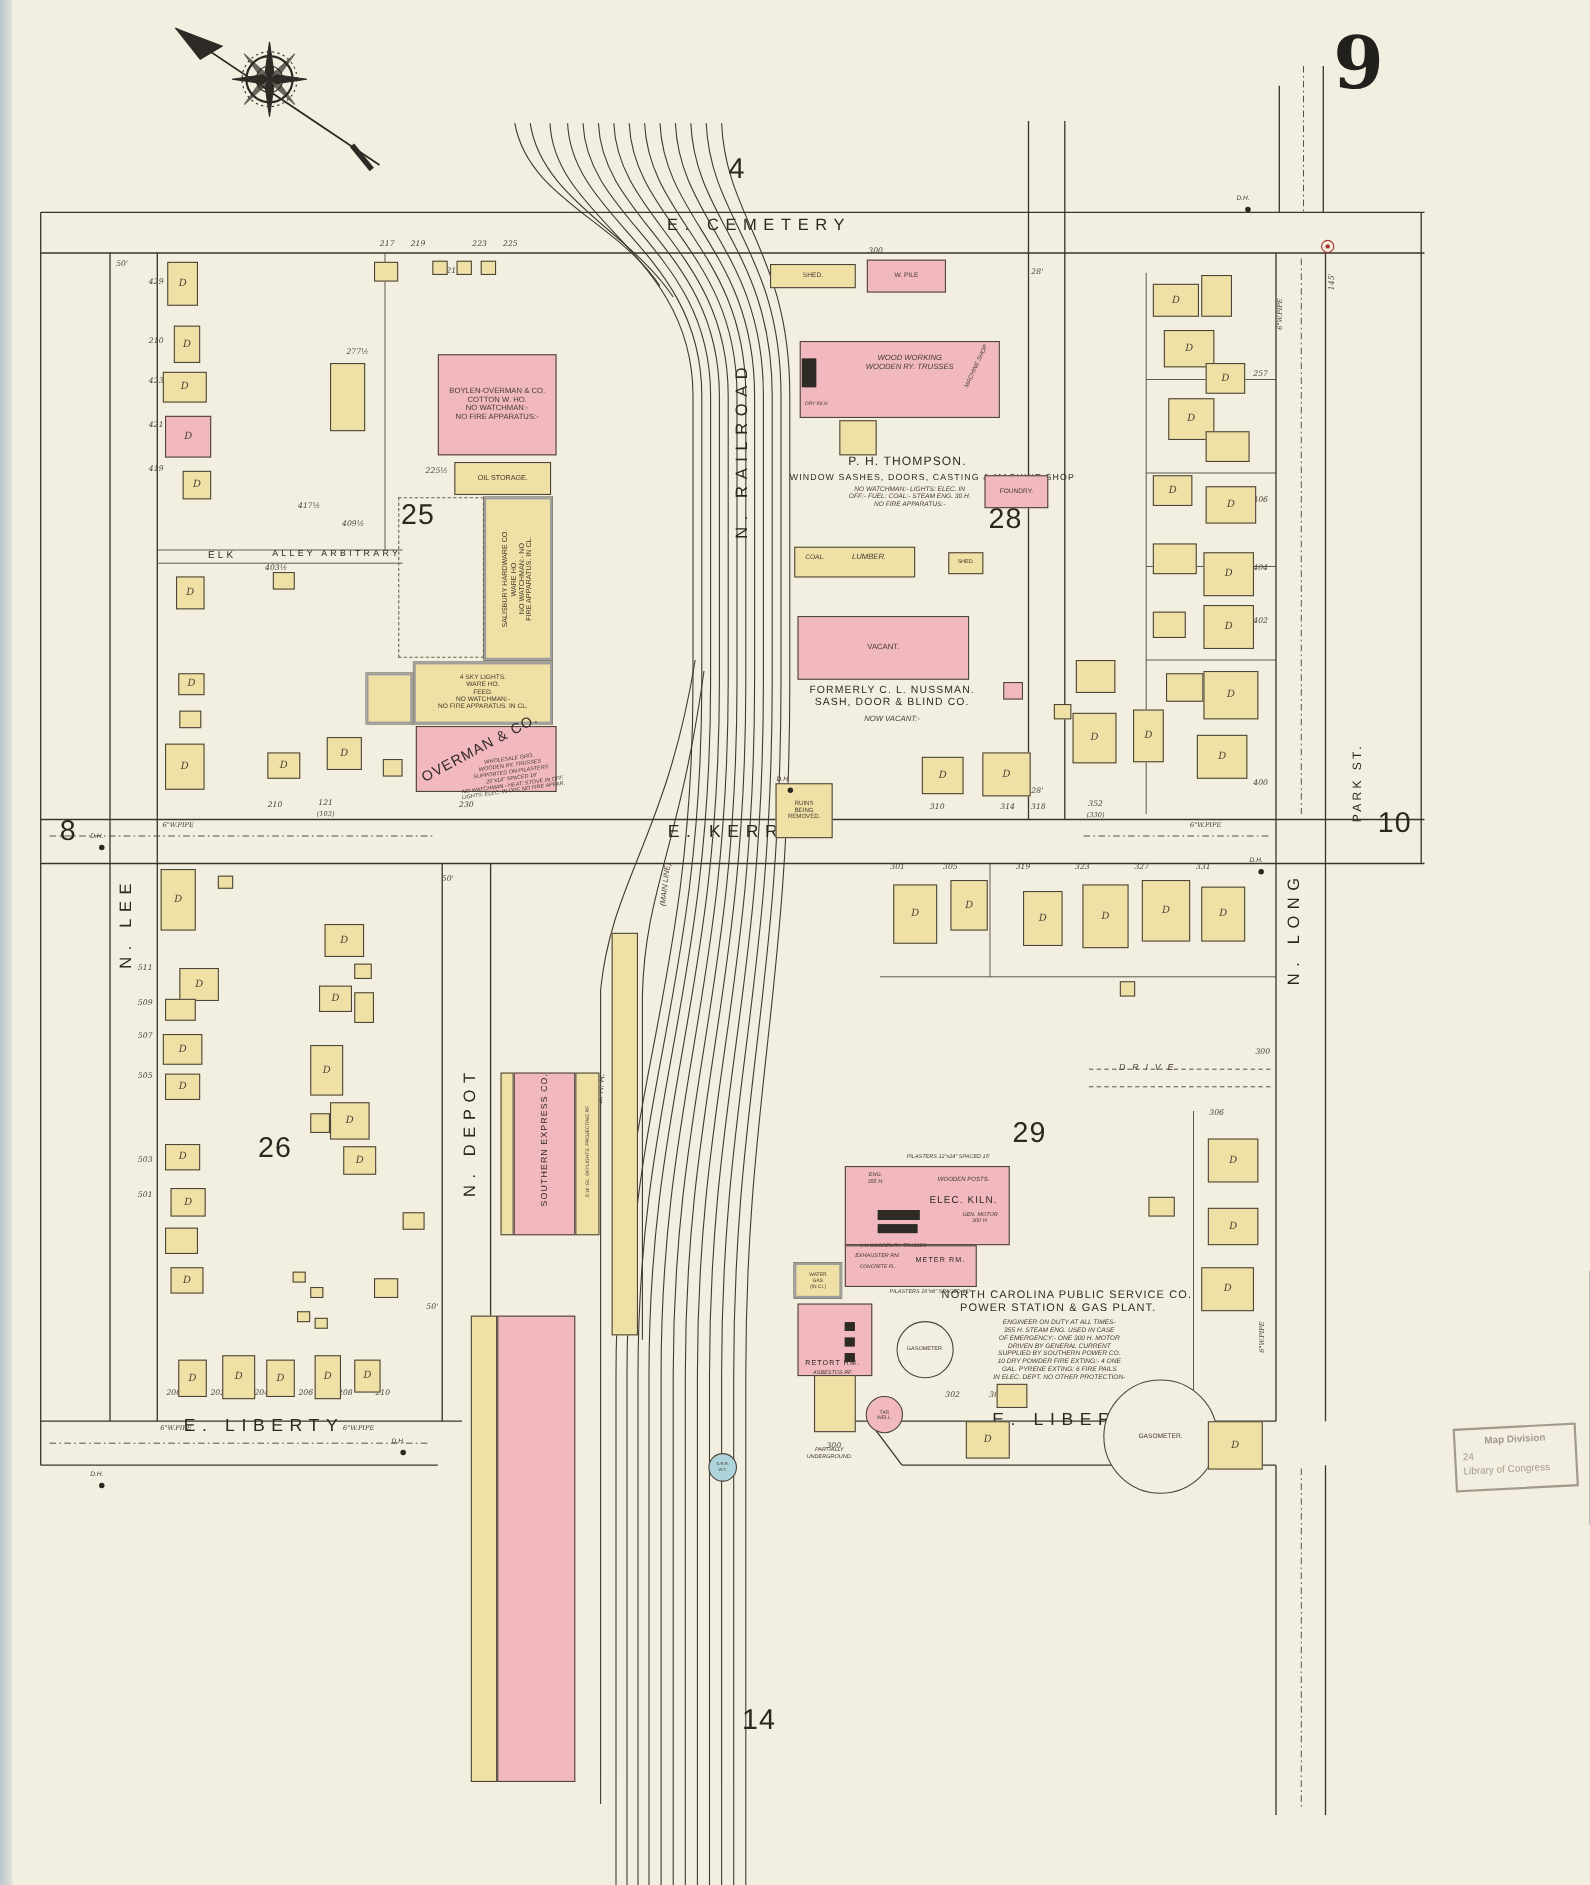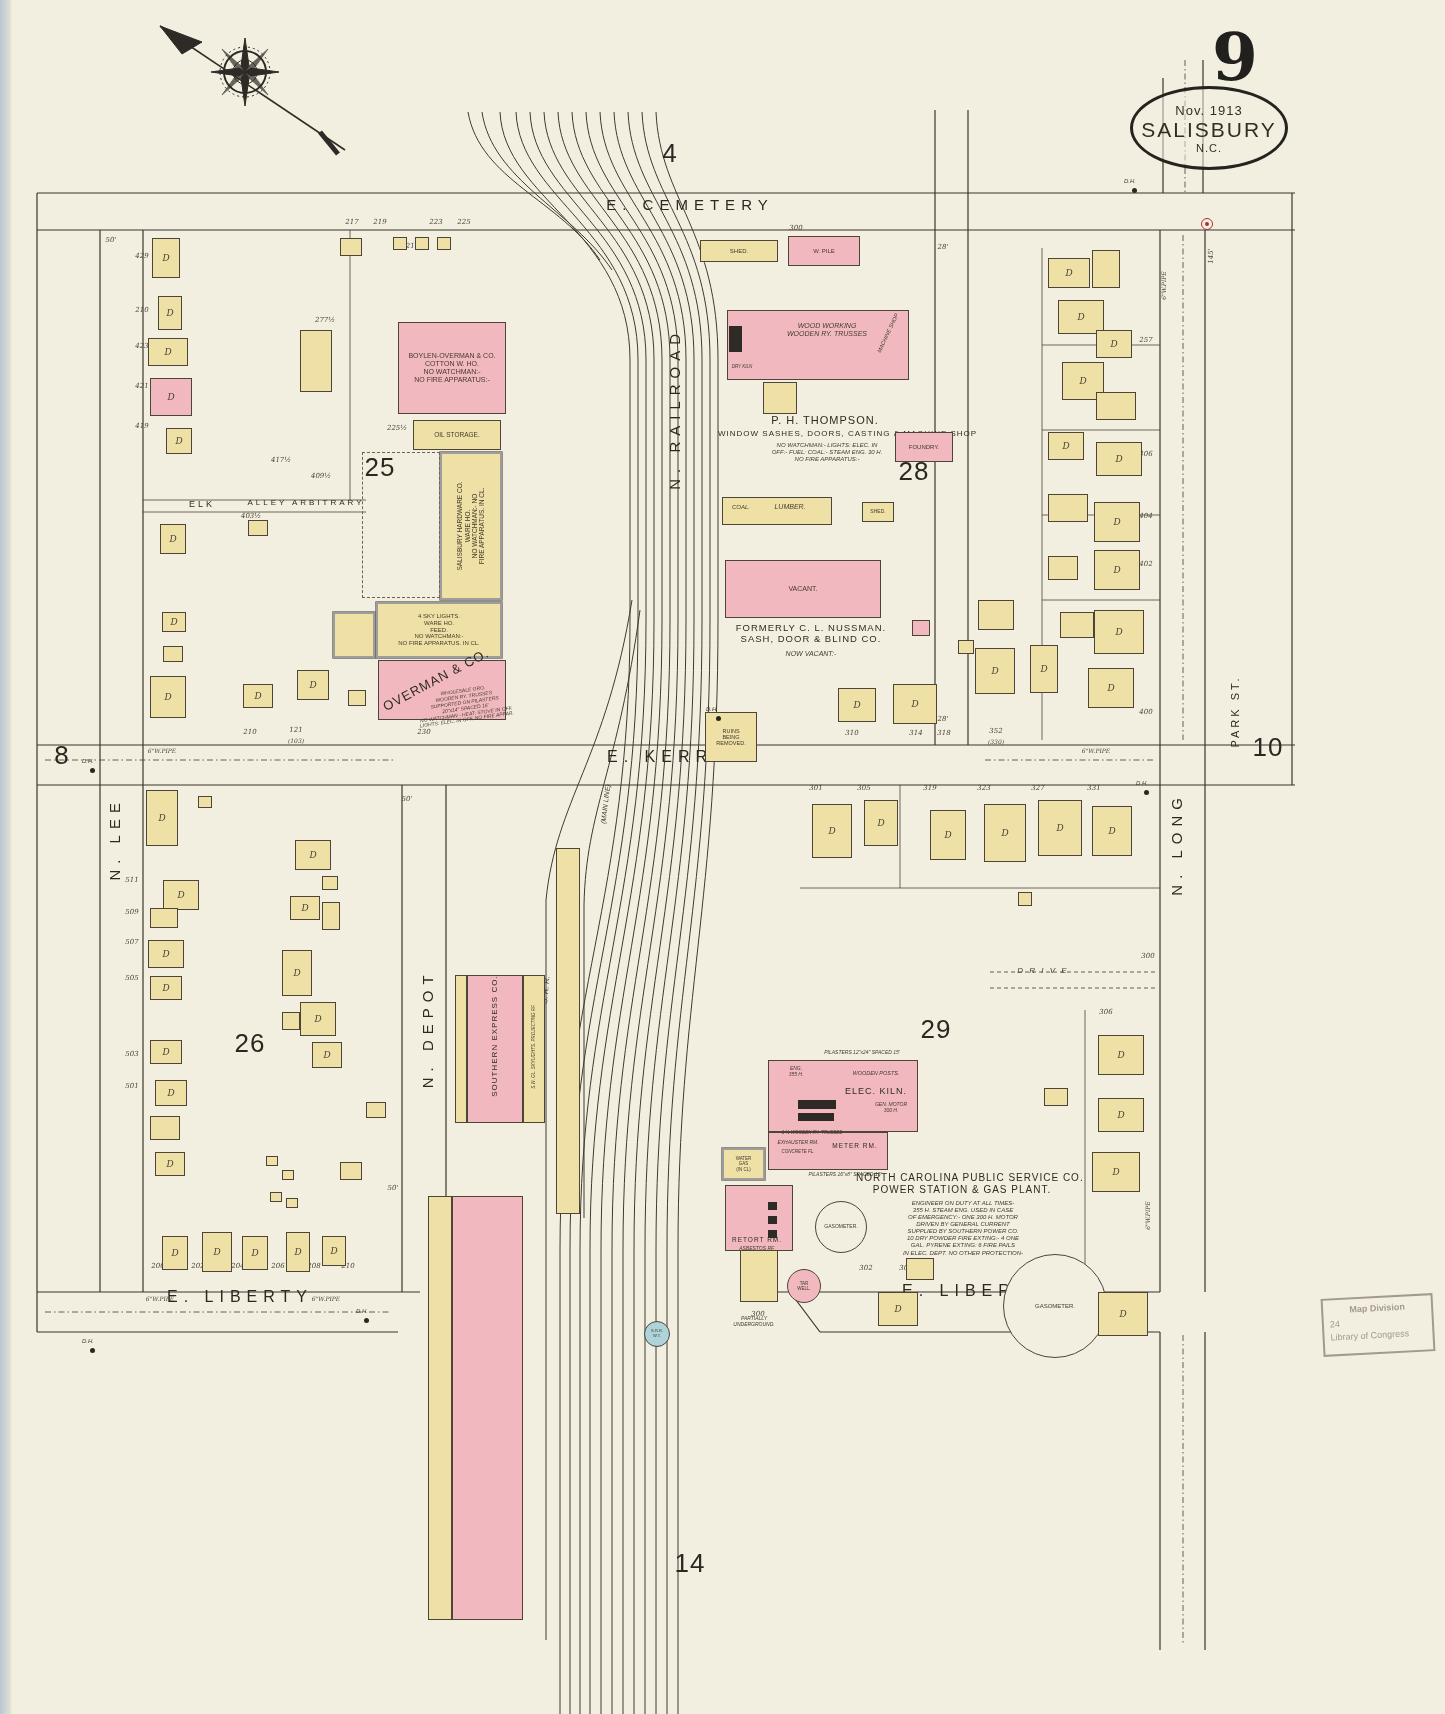--- a/index.html
+++ b/index.html
@@ -156,25 +156,20 @@
       <path d="M71,64 L99,60 L105,64 L99,68 Z"></path>
       <path d="M139,64 L111,60 L105,64 L111,68 Z"></path>
       <path d="M82,41 L101,58 L105,64 L97,62 Z" opacity="0.7"></path>
       <path d="M128,87 L109,70 L105,64 L113,66 Z" opacity="0.7"></path>
       <path d="M128,41 L109,58 L105,64 L113,62 Z" opacity="0.7"></path>
       <path d="M82,87 L101,70 L105,64 L97,66 Z" opacity="0.7"></path>
     </g>
   </svg>
 
   <div id="pagenum">9</div>
-  <div id="oval">
-    <div class="d">Nov. 1913</div>
-    <div class="cty">SALISBURY</div>
-    <div class="st">N.C.</div>
-  </div>
 
   <div id="stamp">
     <div class="s1">Map Division</div>
     <div>24</div>
     <div>Library of Congress</div>
   </div>
 
 
   <div id="features">
       <div class="f t street" style="left: 560px; top: 196px; width: 260px; font-size: 15px;">

